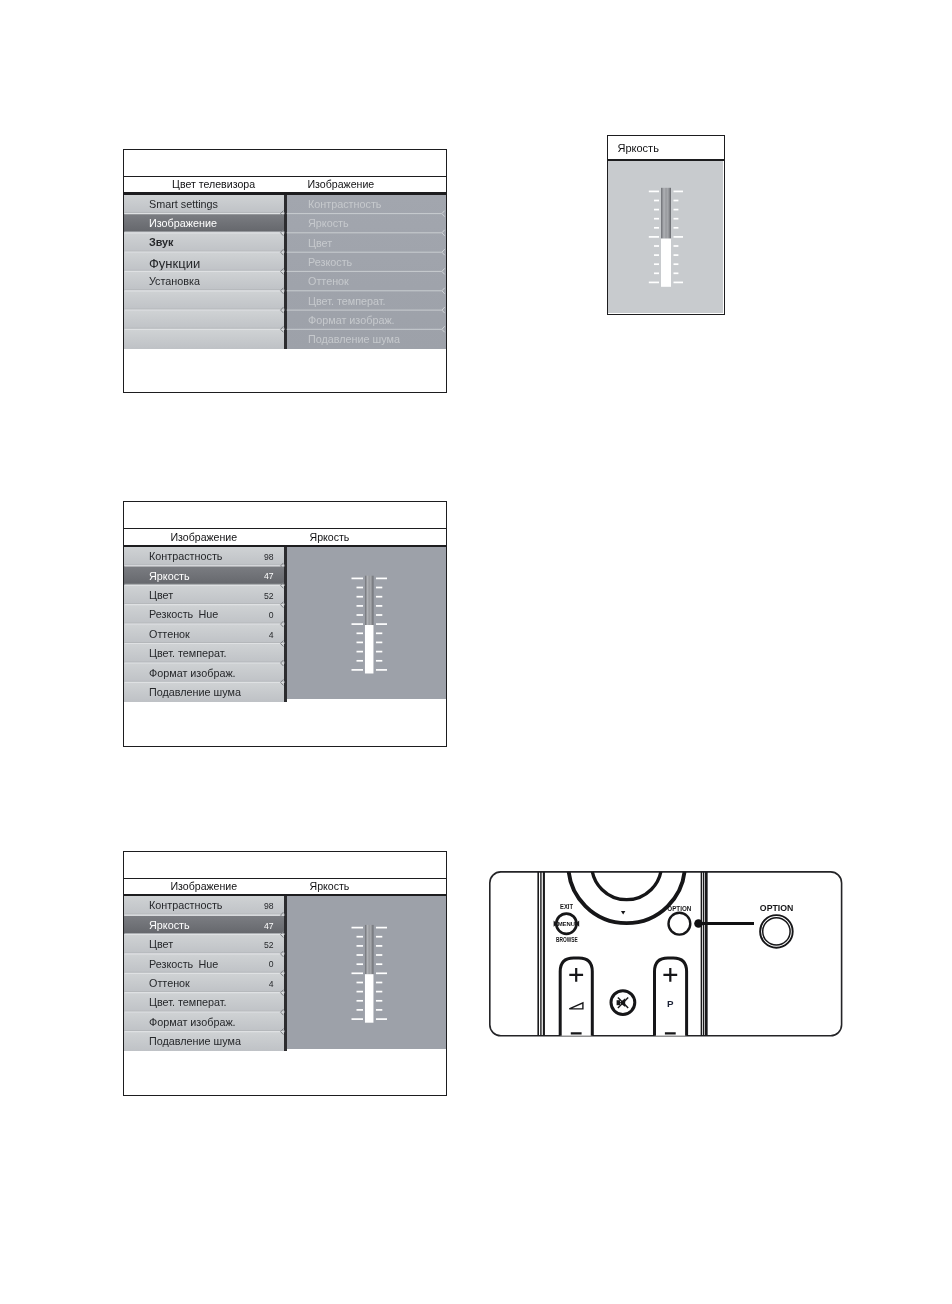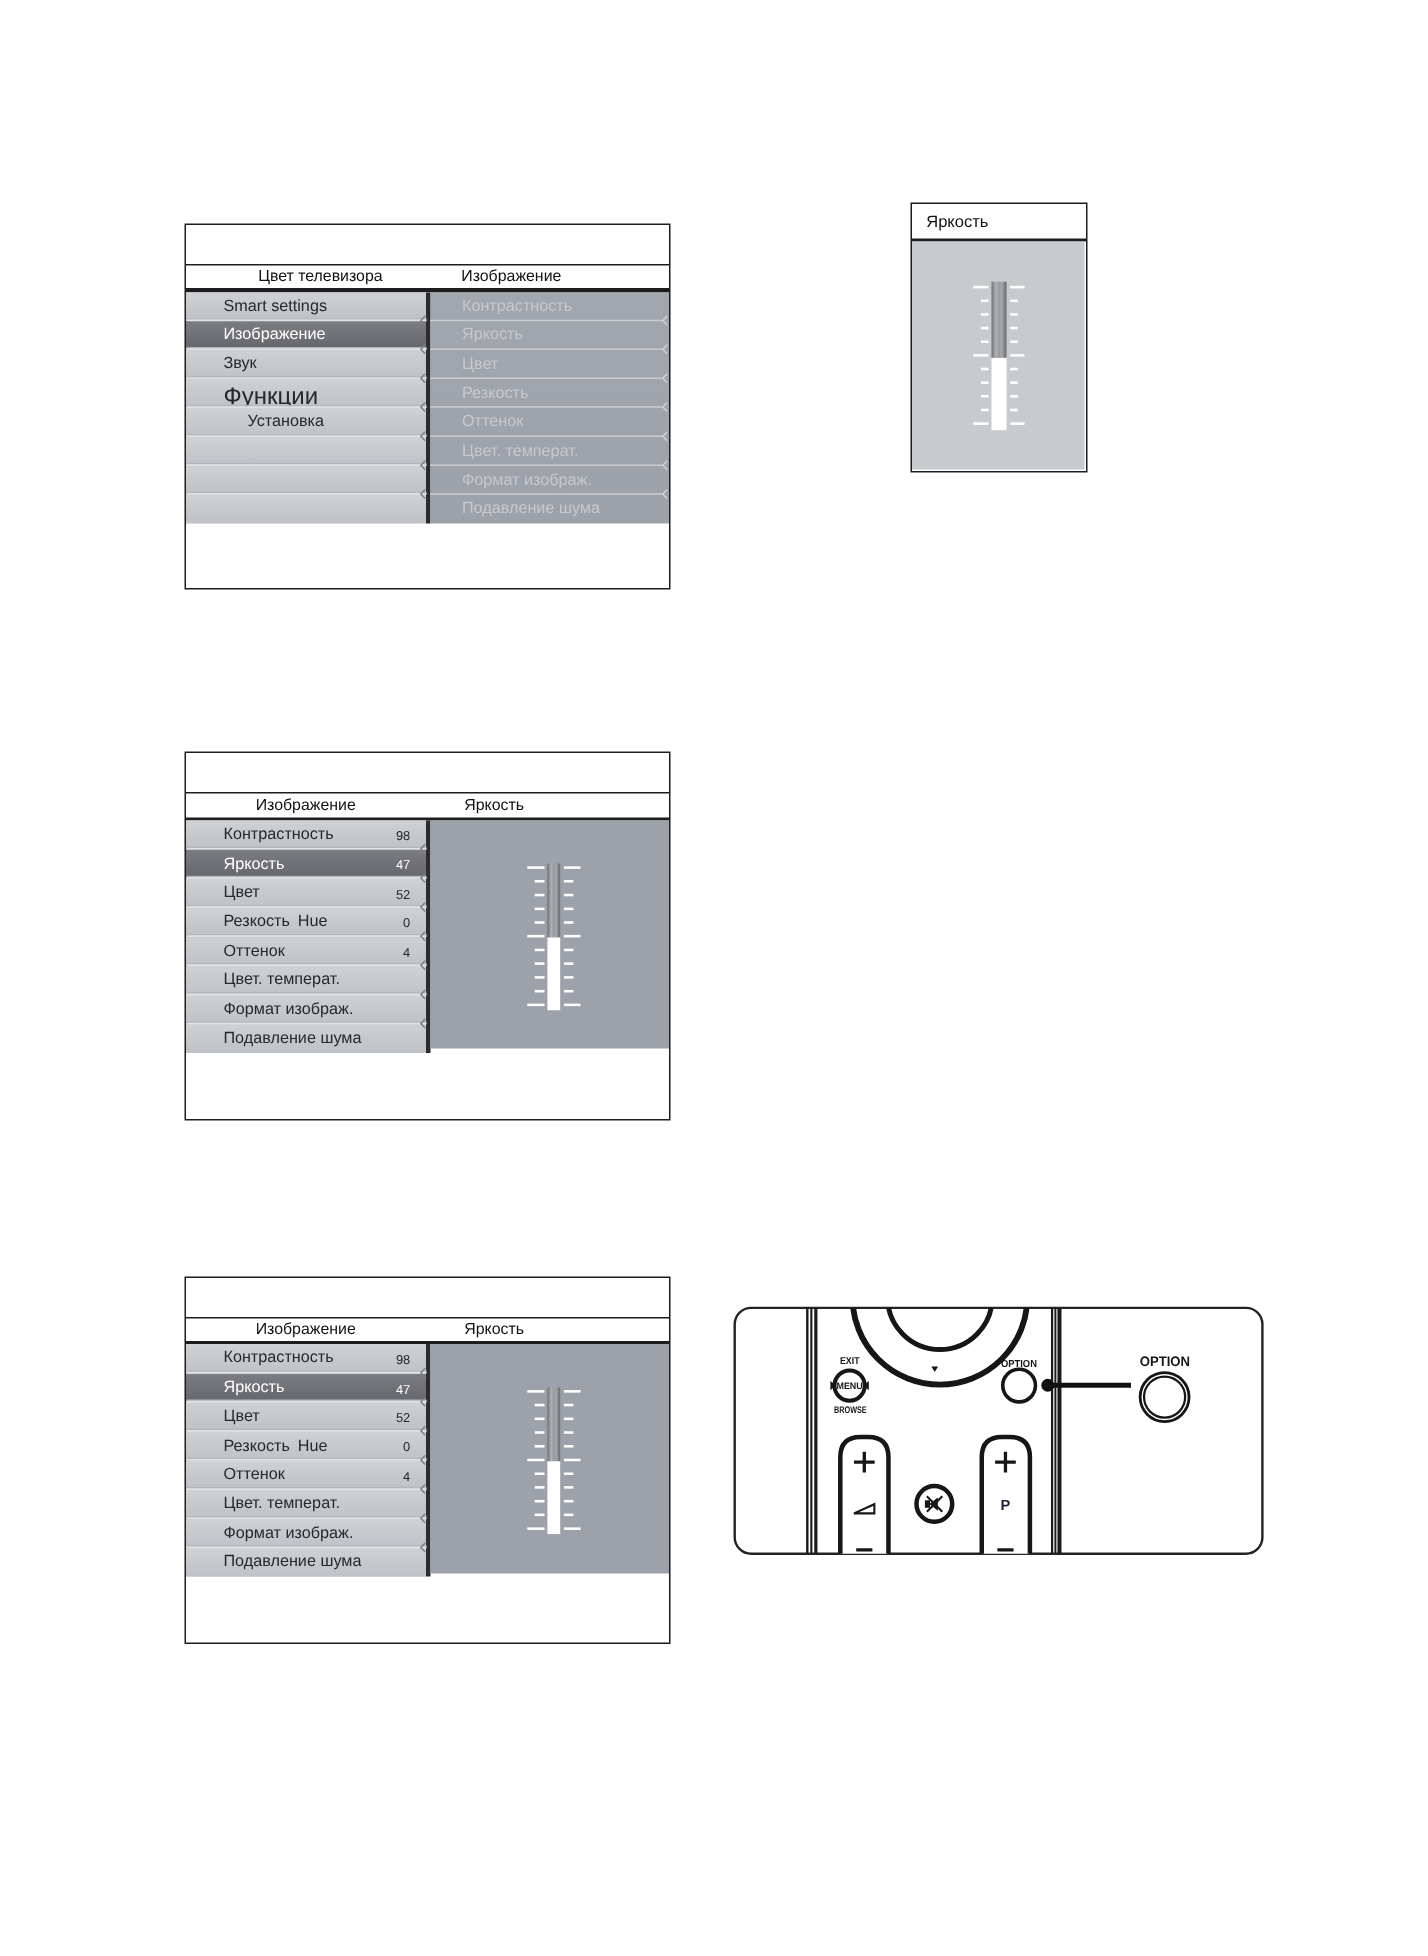--- a/index.html
+++ b/index.html
@@ -18,30 +18,30 @@
 <div style="position:absolute;left:124.39999999999999px;top:194.7px;width:159.99999999999997px;height:154.4px;background:#bfc2c6;"></div>
 
 <div style="position:absolute;left:124.39999999999999px;top:194.7px;width:164px;height:18.400000000000002px;background:linear-gradient(180deg,#cfd2d4,#bfc2c6);">
     <span style="position:absolute;left:24.6px;top:3.2px;font-size:10.8px;color:#26282b;">Smart settings</span>
   </div>
 
 <div style="position:absolute;left:124.39999999999999px;top:214.0px;width:159.99999999999997px;height:18.400000000000002px;background:linear-gradient(180deg,#7b7d82,#65676c);">
     <span style="position:absolute;left:24.6px;top:3.2px;font-size:10.8px;color:#ffffff;">Изображение</span>
   </div>
 
-<div style="position:absolute;left:124.39999999999999px;top:233.29999999999998px;width:159.99999999999997px;height:18.400000000000002px;background:linear-gradient(180deg,#cfd2d4,#bfc2c6);">
+<div style="position:absolute;left:124.39999999999999px;top:233.29999999999998px;width:159.99999999999997px;height:18.400000000000002px;background:linear-gradient(180deg,#cfd2d4,#bfc2c6);font-weight:bold;">
     <span style="position:absolute;left:24.6px;top:3.2px;font-size:10.8px;color:#26282b;">Звук</span>
   </div>
 
 <div style="position:absolute;left:124.39999999999999px;top:252.6px;width:159.99999999999997px;height:18.400000000000002px;background:linear-gradient(180deg,#cfd2d4,#bfc2c6);">
-    <span style="position:absolute;left:24.6px;top:3.2px;font-size:16px;color:#26282b;">Функции</span>
+    <span style="position:absolute;left:24.6px;top:3.2px;font-size:13px;color:#26282b;">Функции</span>
   </div>
 
 <div style="position:absolute;left:124.39999999999999px;top:271.9px;width:159.99999999999997px;height:18.400000000000002px;background:linear-gradient(180deg,#cfd2d4,#bfc2c6);">
-    <span style="position:absolute;left:24.6px;top:3.2px;font-size:10.8px;color:#26282b;margin-left:16px;">Установка</span>
+    <span style="position:absolute;left:24.6px;top:3.2px;font-size:10.8px;color:#26282b;">Установка</span>
   </div>
 
 <div style="position:absolute;left:124.39999999999999px;top:291.2px;width:159.99999999999997px;height:18.400000000000002px;background:linear-gradient(180deg,#cfd2d4,#bfc2c6);"></div>
 
 <div style="position:absolute;left:124.39999999999999px;top:310.5px;width:159.99999999999997px;height:18.400000000000002px;background:linear-gradient(180deg,#cfd2d4,#bfc2c6);"></div>
 
 <div style="position:absolute;left:124.39999999999999px;top:329.79999999999995px;width:159.99999999999997px;height:18.400000000000002px;background:linear-gradient(180deg,#cfd2d4,#bfc2c6);"></div>
 
 <div style="position:absolute;left:284.4px;top:194.7px;width:2.3000000000000114px;height:154.4px;background:#2c2c2f;"></div>
 

